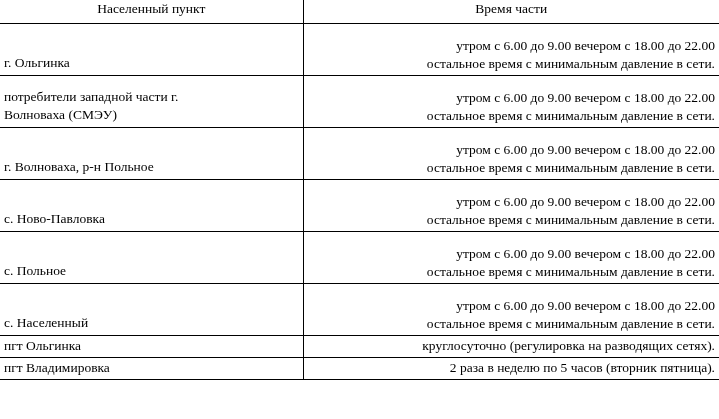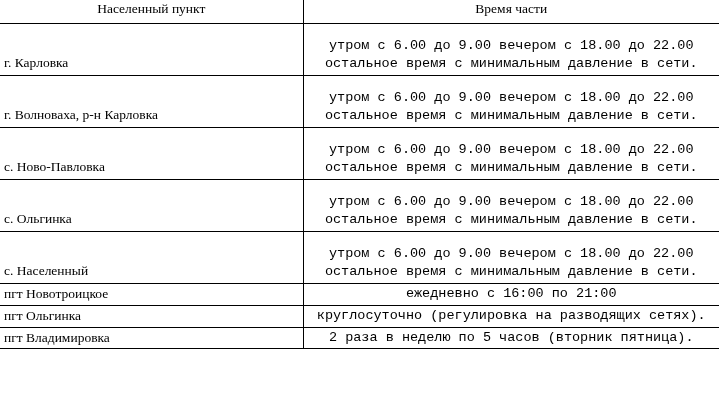--- a/index.html
+++ b/index.html
@@ -46,24 +46,23 @@
     padding-top: 0;
     padding-bottom: 4px;
     vertical-align: top;
     height: 19px;
   }
   td.place {
     text-align: left;
     vertical-align: bottom;
   }
   td.time {
-    text-align: center;
+    text-align: right;
     vertical-align: top;
     padding-top: 3px;
-    font-family: Liberation Mono, monospace;
   }
   td.time .line2 { display: block; }
   td.place .wrap2 { display: block; }
 
   tr.tall td { height: 47px; }
   tr.short td { height: 16px; }
   tr.tall td.place { padding-bottom: 3px; }
 </style>
 </head>
 <body>
@@ -76,64 +75,70 @@
     </colgroup>
     <thead>
       <tr>
         <th>Населенный пункт</th>
         <th>Время части</th>
       </tr>
     </thead>
     <tbody>
 
       <tr class="tall">
-        <td class="place">г. Карловка</td>
+        <td class="place">г. Ольгинка</td>
         <td class="time">
           <span>утром с 6.00 до 9.00 вечером с 18.00 до 22.00</span>
           <span class="line2">остальное время с минимальным давление в сети.</span>
         </td>
       </tr>
 
+      <tr class="tall">
+        <td class="place">
+          <span>потребители западной части г.</span>
+          <span class="wrap2">Волноваха (СМЭУ)</span>
+        </td>
+        <td class="time">
+          <span>утром с 6.00 до 9.00 вечером с 18.00 до 22.00</span>
+          <span class="line2">остальное время с минимальным давление в сети.</span>
+        </td>
+      </tr>
 
       <tr class="tall">
-        <td class="place">г. Волноваха, р-н Карловка</td>
+        <td class="place">г. Волноваха, р-н Польное</td>
         <td class="time">
           <span>утром с 6.00 до 9.00 вечером с 18.00 до 22.00</span>
           <span class="line2">остальное время с минимальным давление в сети.</span>
         </td>
       </tr>
 
       <tr class="tall">
         <td class="place">с. Ново-Павловка</td>
         <td class="time">
           <span>утром с 6.00 до 9.00 вечером с 18.00 до 22.00</span>
           <span class="line2">остальное время с минимальным давление в сети.</span>
         </td>
       </tr>
 
       <tr class="tall">
-        <td class="place">с. Ольгинка</td>
+        <td class="place">с. Польное</td>
         <td class="time">
           <span>утром с 6.00 до 9.00 вечером с 18.00 до 22.00</span>
           <span class="line2">остальное время с минимальным давление в сети.</span>
         </td>
       </tr>
 
       <tr class="tall">
         <td class="place">с. Населенный</td>
         <td class="time">
           <span>утром с 6.00 до 9.00 вечером с 18.00 до 22.00</span>
           <span class="line2">остальное время с минимальным давление в сети.</span>
         </td>
       </tr>
 
-      <tr class="short">
-        <td class="place">пгт Новотроицкое</td>
-        <td class="time">ежедневно с 16:00 по 21:00</td>
-      </tr>
 
       <tr class="short">
         <td class="place">пгт Ольгинка</td>
         <td class="time">круглосуточно (регулировка на разводящих сетях).</td>
       </tr>
 
 
       <tr class="short">
         <td class="place">пгт Владимировка</td>
         <td class="time">2 раза в неделю по 5 часов (вторник пятница).</td>

